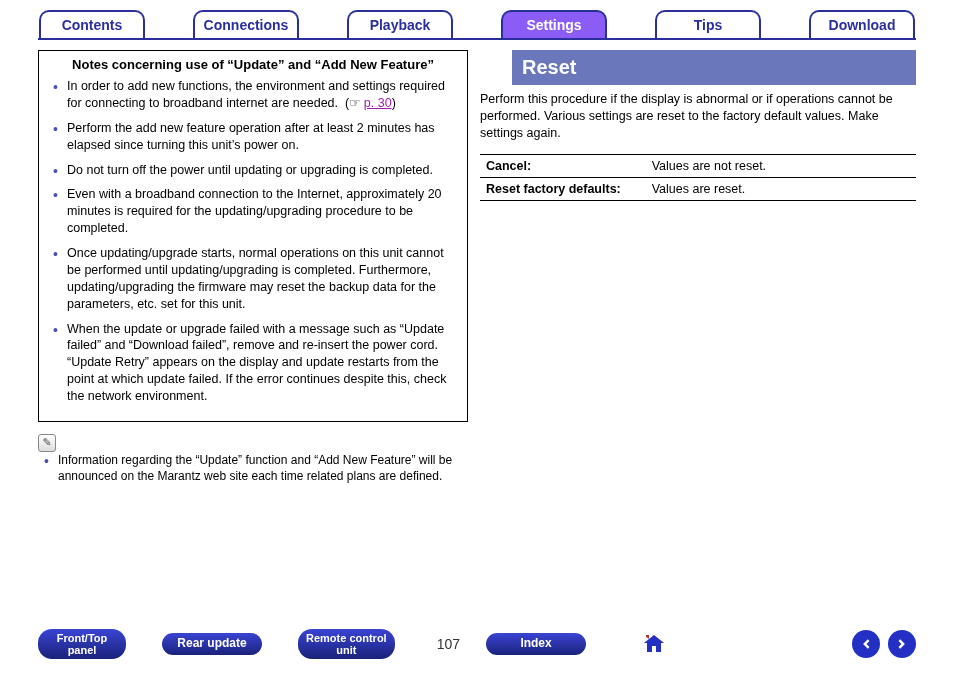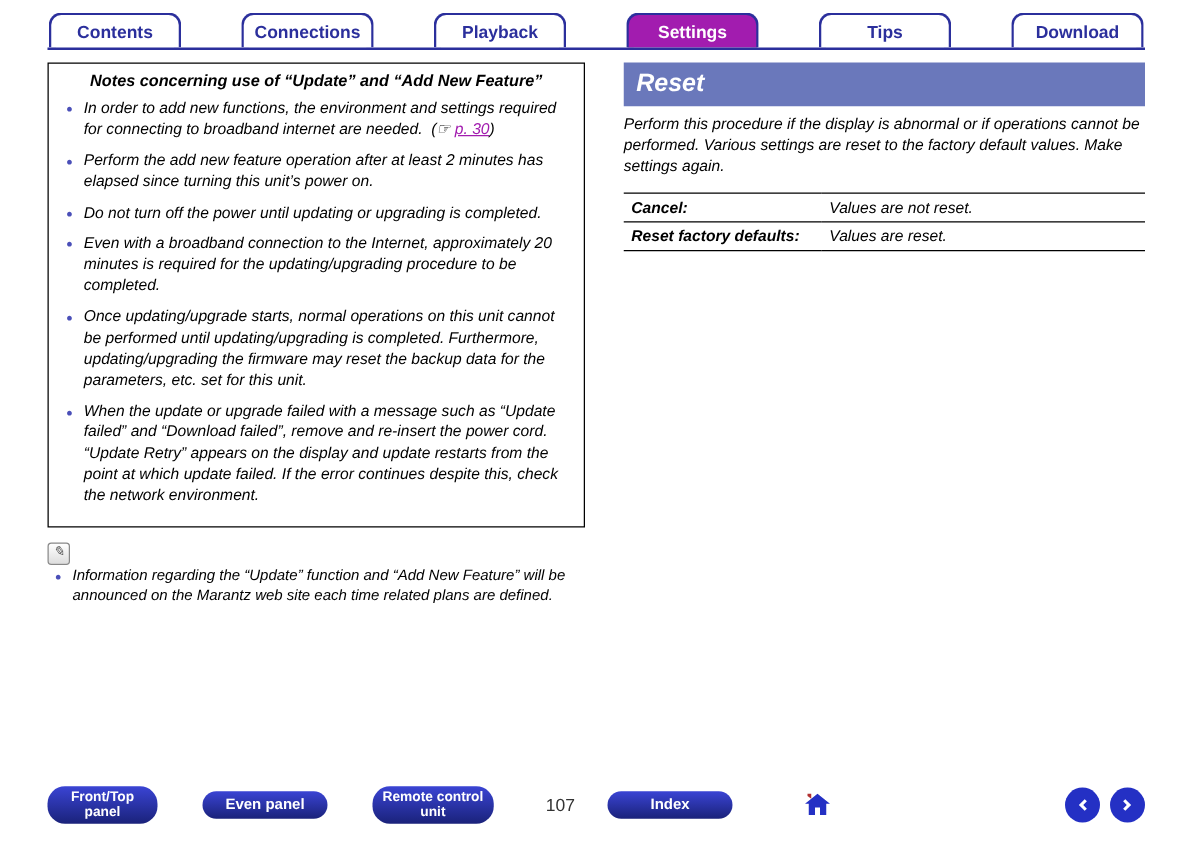--- a/index.html
+++ b/index.html
@@ -34,50 +34,50 @@
     display: flex;
     align-items: center;
     justify-content: center;
     font-weight: bold;
     font-size: 14px;
     color: #2b2f9c;
     background: #fff;
     margin: 0 1px;
     cursor: pointer;
   }
-  .tab.active { background: #a21caf; color: #fff; }
+  .tab.active { background: #8b5cf6; color: #fff; }
   .tab-underline {
     position: absolute;
     top: 38px;
     left: 38px;
     right: 38px;
     height: 0;
     border-top: 2px solid #2b2f9c;
   }
   
-  .content { position: absolute; top: 50px; left: 38px; right: 38px; bottom: 60px; display: flex; gap: 31px; font-style: italic; }
+  .content { position: absolute; top: 50px; left: 38px; right: 38px; bottom: 60px; display: flex; gap: 12px; }
   .col-left  { width: 430px; }
   .col-right { flex: 1; }
   
   .notes-box { border: 1px solid #000; padding: 2px 8px 8px 8px; }
   .notes-title { font-weight: bold; text-align: center; padding: 4px 0 6px 0; font-size: 13px; }
   ul.notes-list { margin: 0; padding: 0 0 0 12px; }
   ul.notes-list li { list-style: none; position: relative; padding: 0 0 8px 8px; line-height: 1.35; }
   ul.notes-list li::before { content: "•"; position: absolute; left: -6px; top: 0; color: #4a4fb8; font-size: 14px; }
   .note-icon {
     display: inline-block; width: 16px; height: 16px; border: 1px solid #888; border-radius: 3px;
     background: linear-gradient(#fff,#ddd); font-size: 11px; text-align: center; line-height: 15px; color: #555;
     margin-top: 12px;
   }
   .sub-note { padding-left: 20px; margin-top: 4px; font-size: 12px; }
   .sub-note li { padding-bottom: 0; }
   a.page-link { color: #a21caf; text-decoration: underline; }
   
   .section-header {
-    background: #6a78bb; color: #fff; font-size: 20px; font-weight: bold; padding: 6px 10px; margin-bottom: 6px;
+    background: #6a78bb; color: #fff; font-size: 20px; font-weight: bold; padding: 6px 10px; margin-bottom: 6px; margin-left: 32px;
   }
   .section-body p { margin: 4px 0 12px 0; line-height: 1.35; }
   table.params { border-collapse: collapse; width: 100%; }
   table.params td { border-top: 1px solid #000; border-bottom: 1px solid #000; padding: 4px 6px; vertical-align: top; }
   table.params td:first-child { font-weight: bold; width: 38%; }
   
   .footer { position: absolute; bottom: 14px; left: 38px; right: 38px; display: flex; align-items: center; }
   .pill {
     background: linear-gradient(#3a44d4, #1a227a);
     color: #fff; font-weight: bold; font-size: 12px; padding: 4px 14px; border-radius: 14px;
@@ -147,21 +147,21 @@
         </table>
     </div>
   </div>
 
 </div>
 
 <div class="footer">
   <div class="pill small">
     <span>Front/Top<br>panel</span>
   </div>
-  <div class="pill">Even panel</div>
+  <div class="pill">Rear update</div>
   <div class="pill small">
     <span>Remote control<br>unit</span>
   </div>
   <span class="page-no">107</span>
   <div class="pill">Index</div>
 
   <svg class="home-icon" viewBox="0 0 24 24" style="margin-left:20px;">
     <path fill="#2430c4" d="M12 3 L2 11 h3 v9 h5 v-6 h4 v6 h5 v-9 h3 z"></path>
     <path fill="#b13030" d="M4 3 h3 v4 l-3 -2.3 z"></path>
   </svg>

